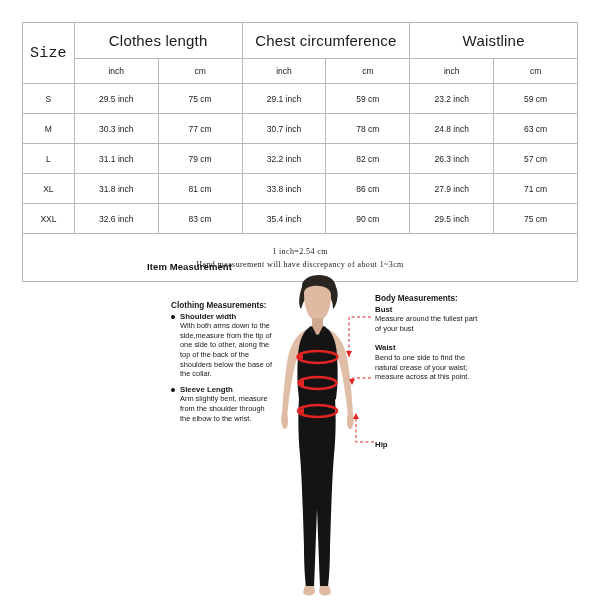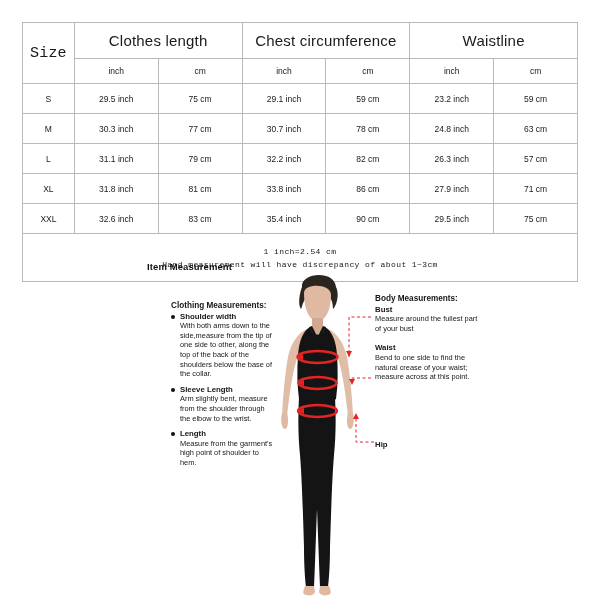--- a/index.html
+++ b/index.html
@@ -47,21 +47,21 @@
   }
   .body-row td {
     height: 27px;
     font-size: 8.5px;
     color: #1a1a1a;
   }
   .note-row td {
     height: 41px;
     font-size: 8px;
     line-height: 13px;
-    font-family: Liberation Mono, monospace;
+    font-family: Liberation Serif, serif;
     letter-spacing: .4px;
     color: #1a1a1a;
     padding: 3px 0;
   }
   .note-line { display: block; }
 
   .col-size { width: 8.8%; font-family: Liberation Mono, monospace; }
   .col-q { width: 15.2%; }
 
   
@@ -255,24 +255,20 @@
     <div class="bullet-item">
       <span class="sub">Shoulder width</span>
       <span class="body">With both arms down to the side,measure from the tip of one side to other, along the top of the back of the shoulders below the base of the collar.</span>
     </div>
 
     <div class="bullet-item">
       <span class="sub">Sleeve Length</span>
       <span class="body">Arm slightly bent, measure from the shoulder through the elbow to the wrist.</span>
     </div>
 
-    <div class="bullet-item">
-      <span class="sub">Length</span>
-      <span class="body">Measure from the garment's high point of shoulder to hem.</span>
-    </div>
   </div>
 
   <div class="txt-block right-col">
     <div class="blk">
       <span class="head">Body Measurements:</span>
       <span class="sub">Bust</span>
       <span class="body">Measure around the fullest part of your bust</span>
     </div>
     <div class="blk">
       <span class="sub">Waist</span>

